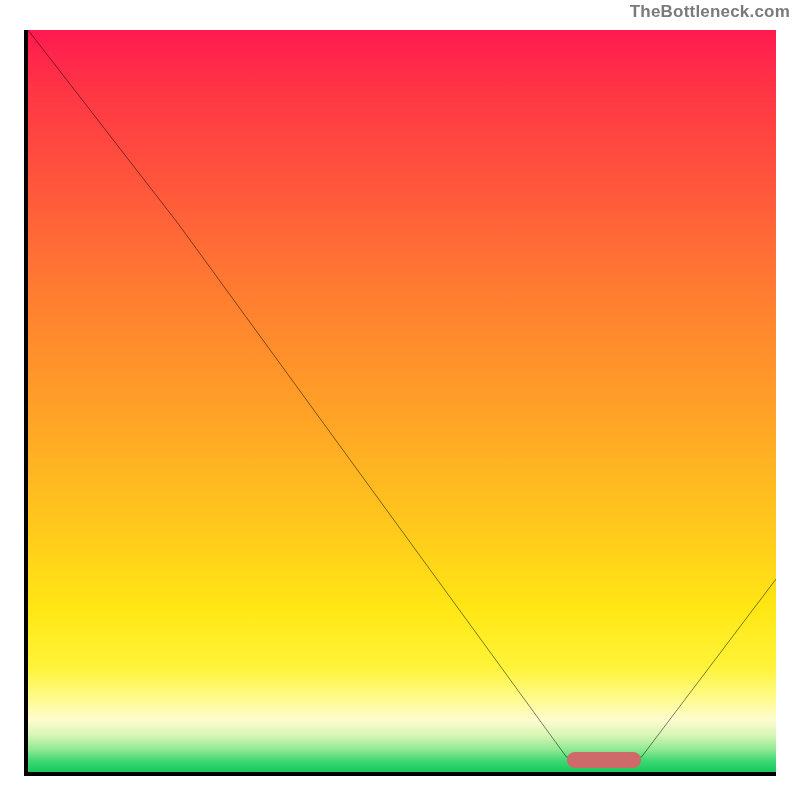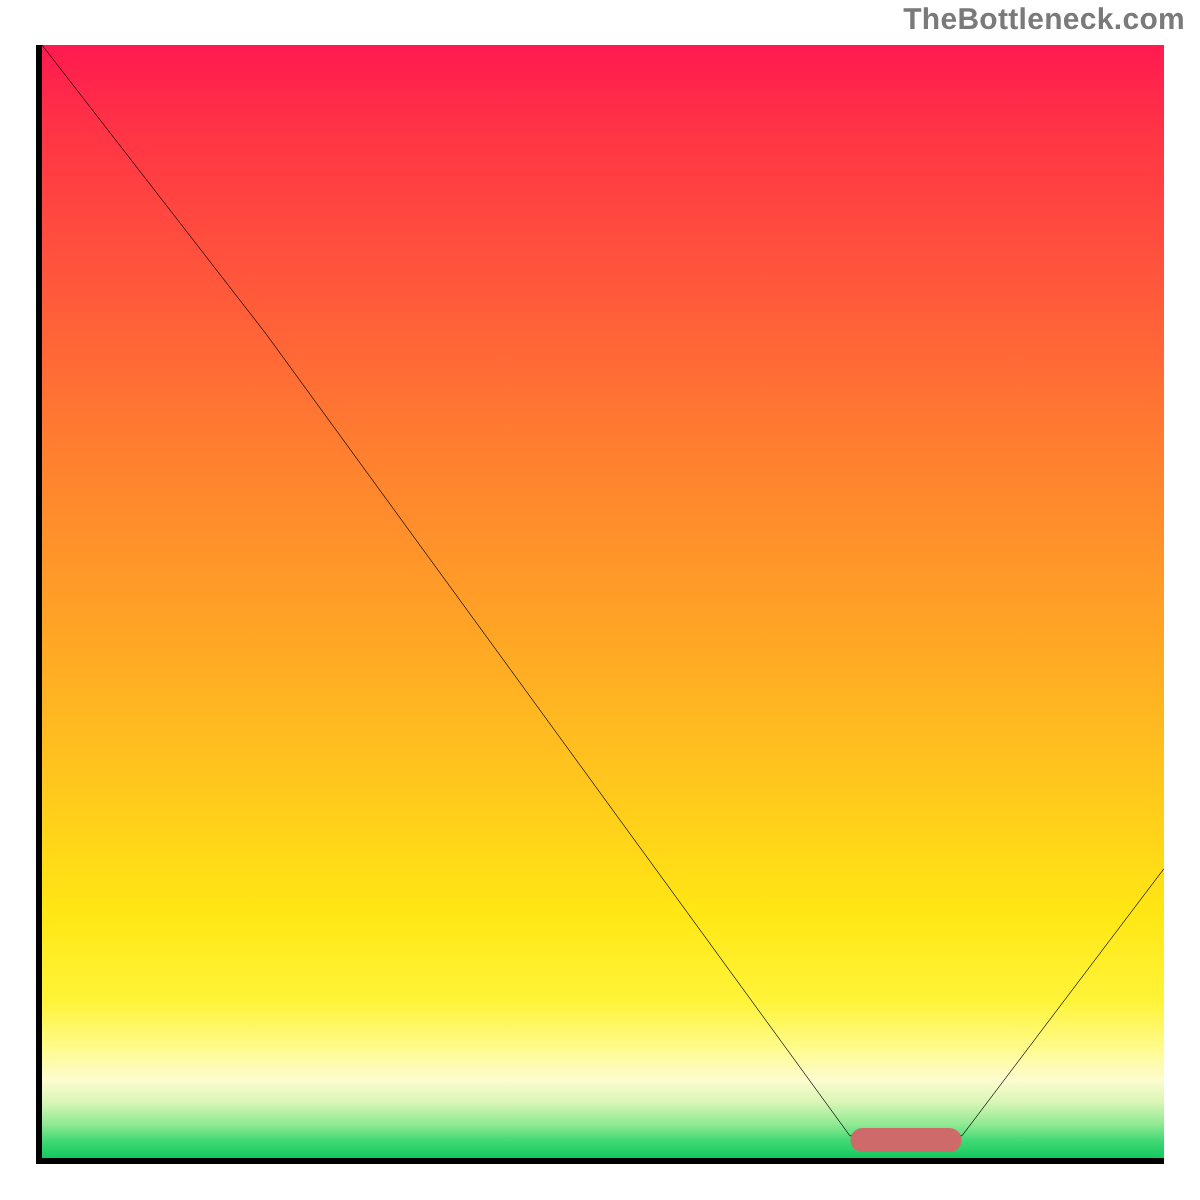--- a/index.html
+++ b/index.html
@@ -13,21 +13,21 @@
   }
   .wrap {
     position: relative;
     width: 800px;
     height: 800px;
   }
   .attribution {
     position: absolute;
     top: 2px;
     right: 10px;
-    font-size: 20px;
+    font-size: 17px;
     font-weight: 600;
     color: #7a7a7a;
     letter-spacing: 0.2px;
   }
   .plot {
     position: absolute;
     left: 24px;
     top: 30px;
     width: 752px;
     height: 746px;

